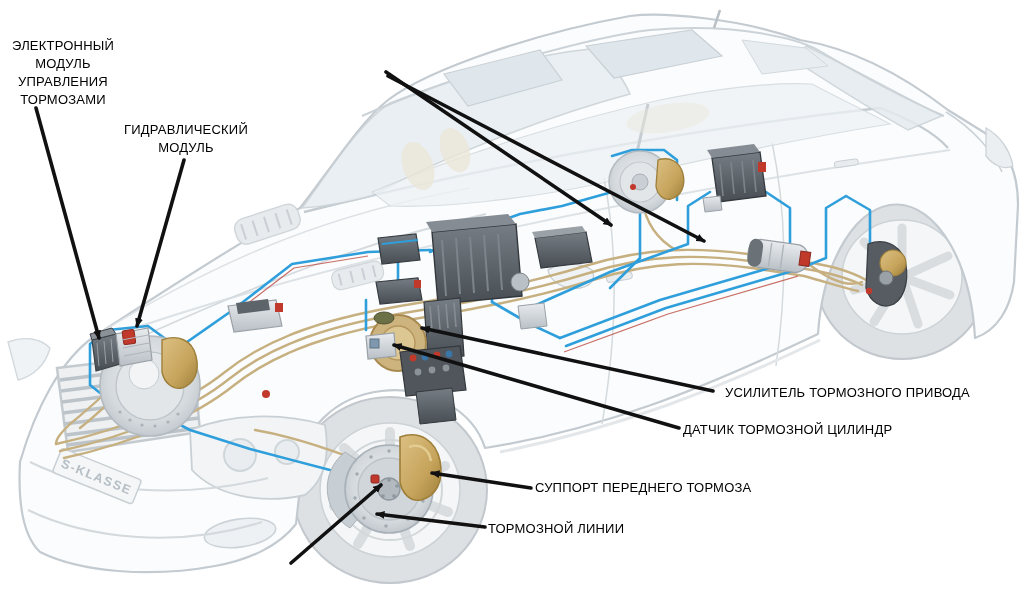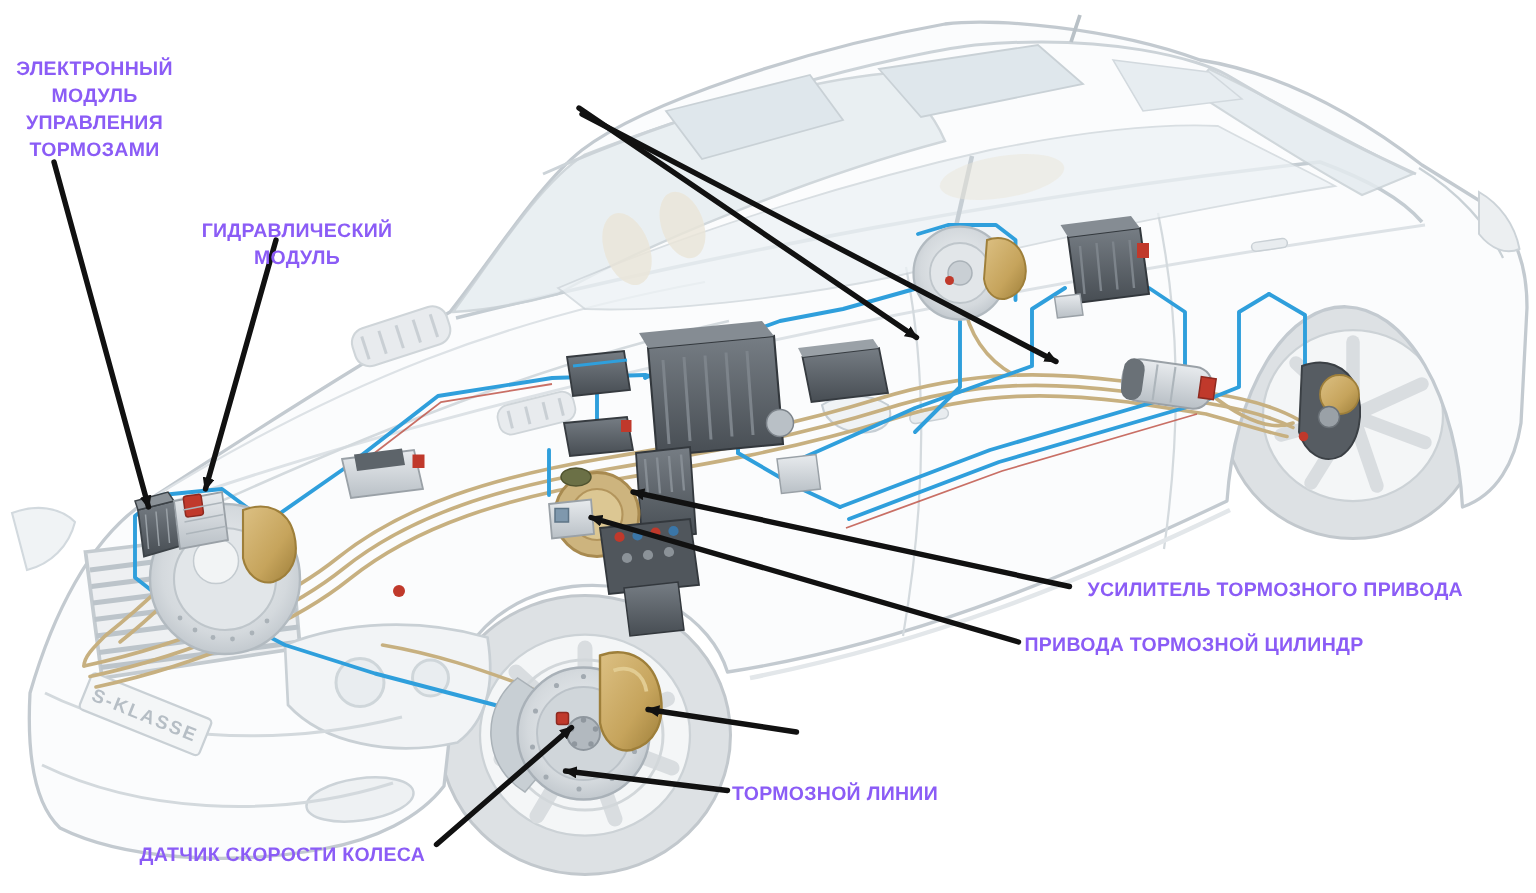--- a/index.html
+++ b/index.html
@@ -6,22 +6,22 @@
   #stage{
     position:relative;
     width:1024px;height:595px;
     background:#ffffff;
     font-family:"Liberation Sans","DejaVu Sans",sans-serif;
     overflow:hidden;
   }
   #diagram-svg{position:absolute;left:0;top:0;}
   .label{
     position:absolute;
-    color:#8b5cf6;
-    font-weight:bold;
+    color:#000000;
+    font-weight:normal;
     font-size:13px;
     line-height:18px;
     letter-spacing:.2px;
     white-space:pre-line;
     z-index:5;
   }
   .label.center{text-align:center;}
   .label.nowrap{white-space:pre;}
 </style>
 </head>
@@ -393,20 +393,20 @@
     <line x1="531" y1="488" x2="432" y2="473" marker-end="url(#arrow)"></line>
     <line x1="485" y1="527" x2="377" y2="514" marker-end="url(#arrow)"></line>
     <line x1="291" y1="563" x2="381" y2="485" marker-end="url(#arrow)"></line>
   </g>
 </svg>
 
 <div class="label center" style="left:0px;   top:37px;  width:126px;">ЭЛЕКТРОННЫЙ
 МОДУЛЬ
 УПРАВЛЕНИЯ
 ТОРМОЗАМИ</div>
-<div class="label center" style="left:124px; top:121px; width:148px;margin-top:24px;">ГИДРАВЛИЧЕСКИЙ
+<div class="label center" style="left:112px; top:121px; width:148px;">ГИДРАВЛИЧЕСКИЙ
 МОДУЛЬ</div>
 <div class="label nowrap" style="left:725px; top:384px;">УСИЛИТЕЛЬ ТОРМОЗНОГО ПРИВОДА</div>
-<div class="label nowrap" style="left:683px; top:421px;">ПРИВОДА ТОРМОЗНОЙ ЦИЛИНДР</div>
+<div class="label nowrap" style="left:683px; top:421px;">ДАТЧИК ТОРМОЗНОЙ ЦИЛИНДР</div>
+<div class="label nowrap" style="left:535px; top:479px;">СУППОРТ ПЕРЕДНЕГО ТОРМОЗА</div>
 <div class="label nowrap" style="left:488px; top:520px;">ТОРМОЗНОЙ ЛИНИИ</div>
-<div class="label nowrap" style="left:93px;  top:561px;">ДАТЧИК СКОРОСТИ КОЛЕСА</div>
 
 </div>
 
 </body></html>

